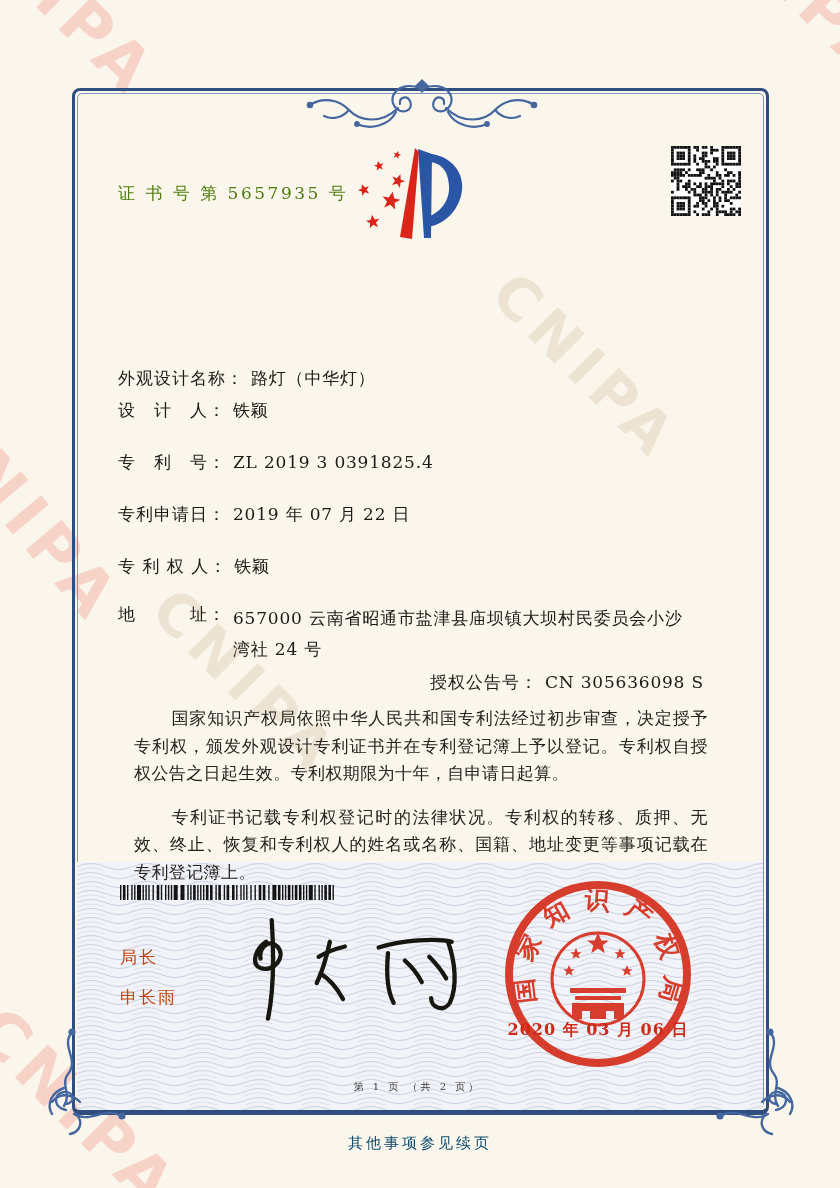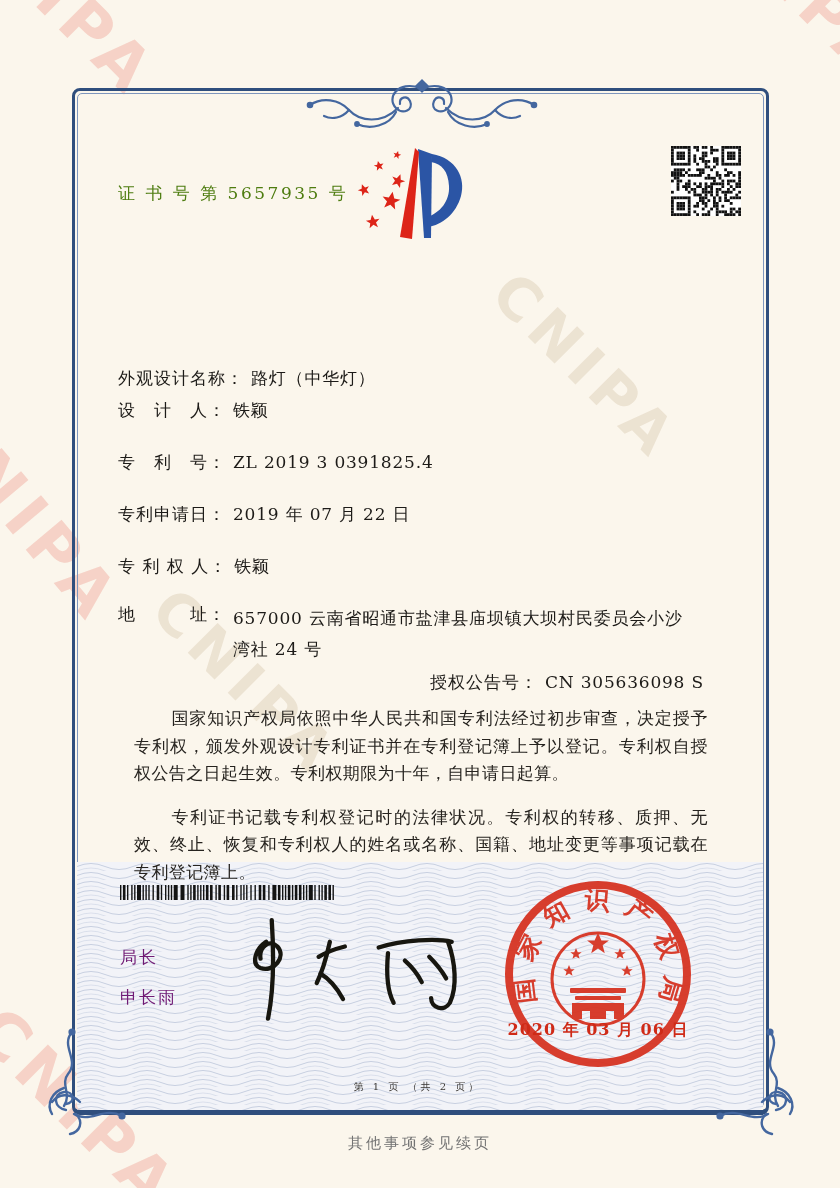--- a/index.html
+++ b/index.html
@@ -48,30 +48,30 @@
   .r6 .lbl{vertical-align:top;}
   .r6 .val{display:inline-block; width:452px; white-space:normal; line-height:31px; vertical-align:top;}
   .pair2{position:absolute; left:312px; top:0;margin-top:16px;}
   
   .body-text{position:absolute; left:118px; top:690px; width:606px; font-size:17px;
     line-height:27.5px; text-align:justify; letter-spacing:0.4px; color:#26231f;}
   .body-text p{margin:16px; text-indent:2.2em;font-family:Liberation Mono, monospace;}
   
   .barcode{position:absolute; left:120px; top:885px; width:215px; height:15px;}
   .officer{position:absolute; left:120px; font-family:"DejaVu Sans","Liberation Sans",sans-serif;
-    font-size:17px; letter-spacing:2px; color:#701a75;}
+    font-size:17px; letter-spacing:2px; color:#c2410c;}
   .officer.t1{top:946px;} .officer.t2{top:986px;}
   .signature{position:absolute; left:238px; top:910px; width:225px; height:118px;}
   .seal{position:absolute; left:500px; top:876px; width:196px; height:196px; opacity:0.93;}
   .seal-date{position:absolute; left:506px; top:1020px; width:184px; text-align:center;
     font-size:16px; font-weight:bold; color:#cf2a17; letter-spacing:1px; white-space:nowrap;}
   .page-num{position:absolute; left:72px; top:1080px; width:691px; text-align:center;
     font-size:10px; letter-spacing:3px; color:#3a3733;}
   .cont-note{position:absolute; left:0; top:1134px; width:840px; text-align:center;
-    font-size:15px; letter-spacing:3px; color:#737373;}
+    font-size:15px; letter-spacing:3px; color:#0c4a6e;}
 </style>
 </head>
 <body>
 
 <div class="page">
 
   <div class="wm pink wm-tl">CNIPA</div>
   <div class="wm pink wm-tr">CNIPA</div>
   <div class="wm pink wm-ml">CNIPA</div>
   <div class="wm pink wm-bl">CNIPA</div>

